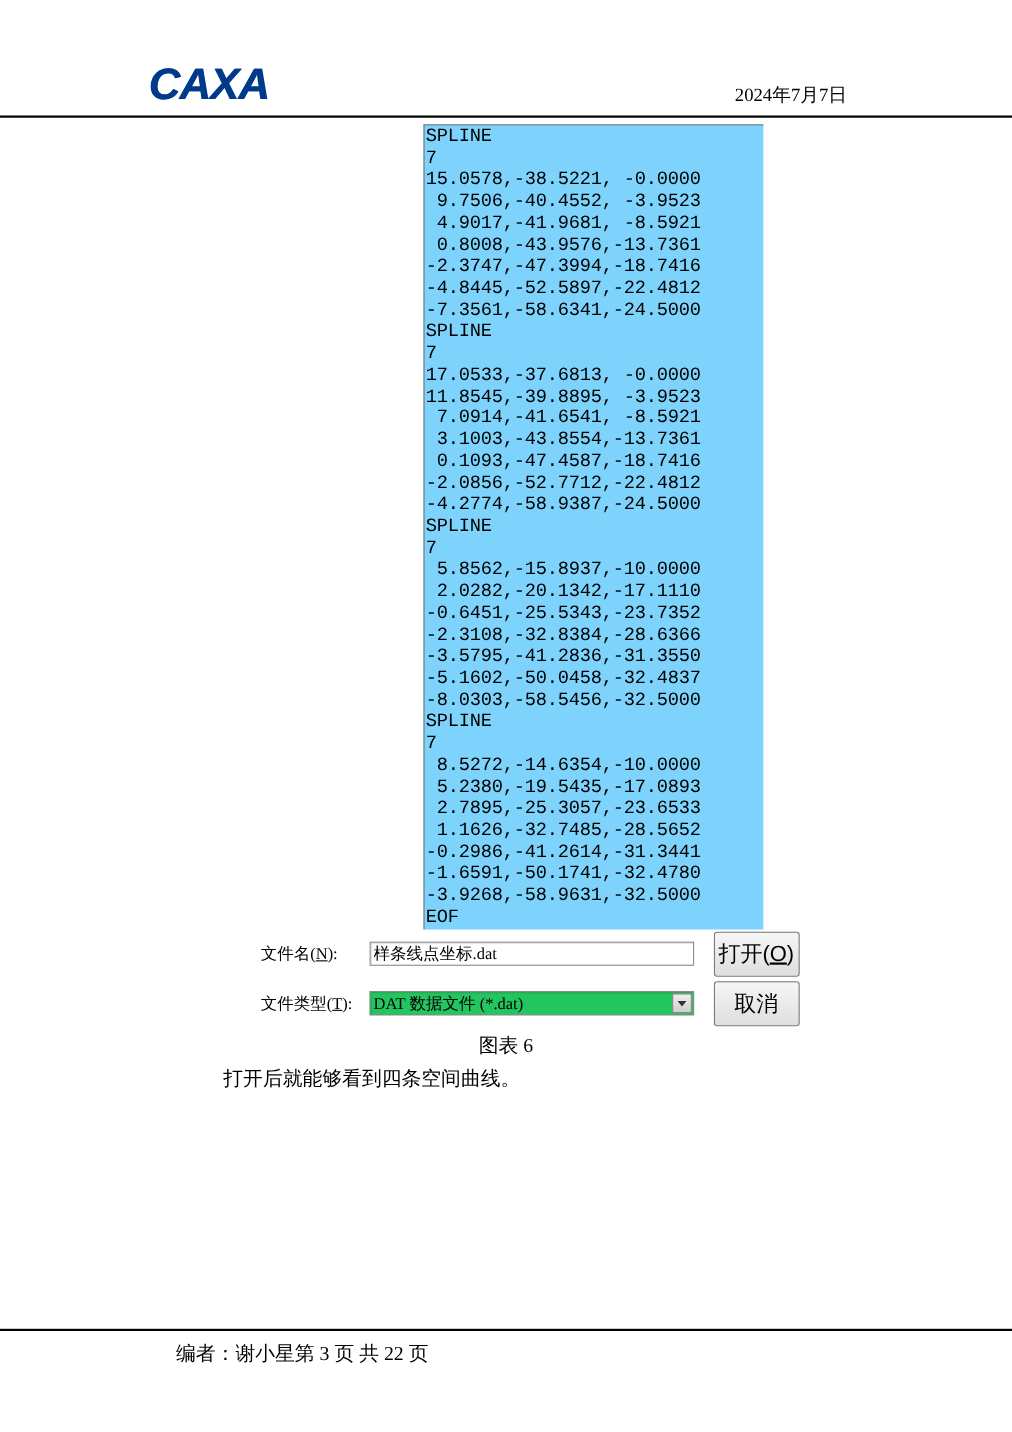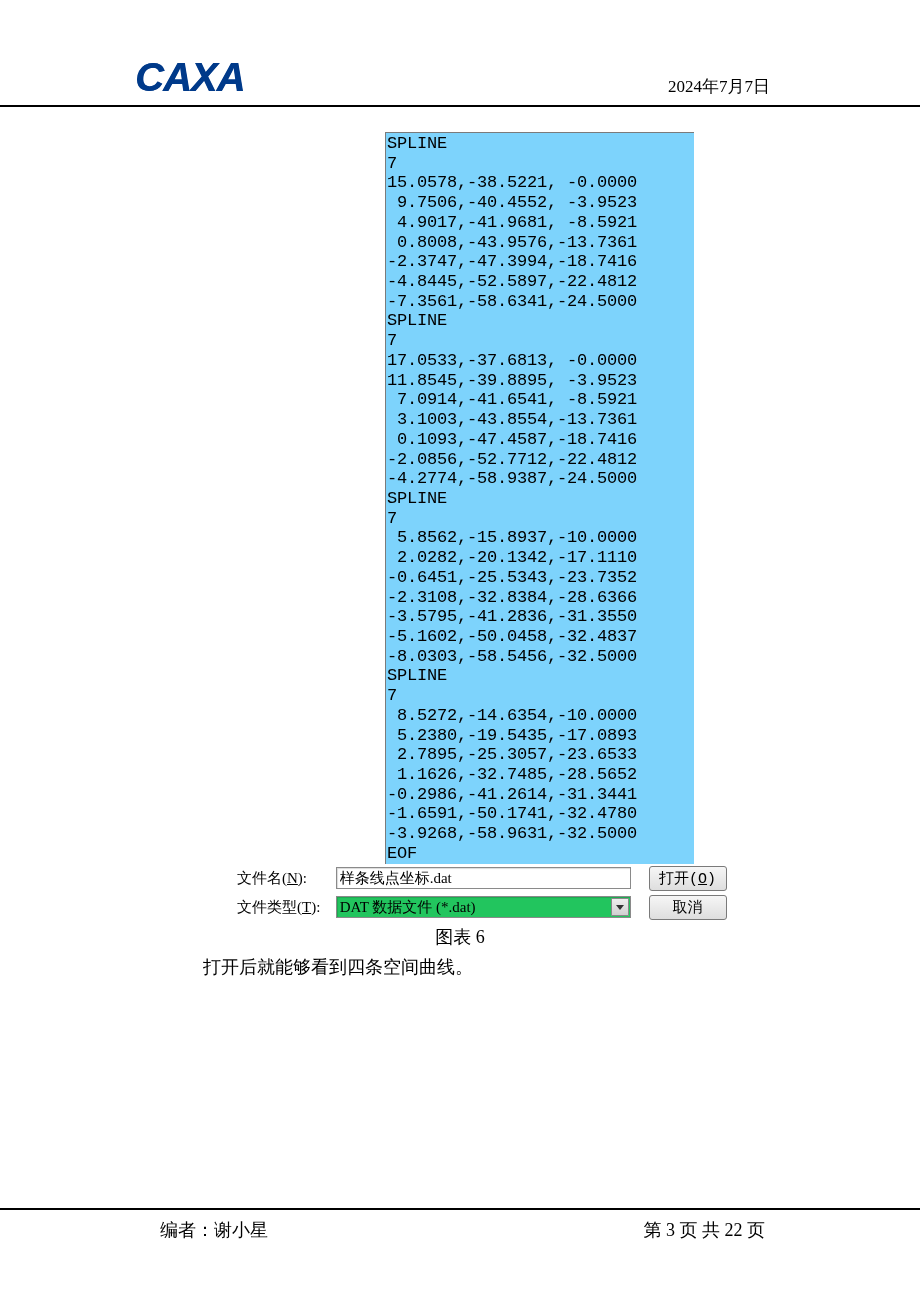--- a/index.html
+++ b/index.html
@@ -15,21 +15,21 @@
       margin: 0 auto;
       position: relative;
       height: 1302px;
     }
     .header {
       display: flex;
       justify-content: space-between;
       align-items: flex-end;
       padding: 55px 150px 5px 135px;
       border-bottom: 2.5px solid #000;
-      margin: 0 0 21px;
+      margin: 0 0 2px;
     }
     .logo {
       font-family: Arial, sans-serif;
       font-weight: 900;
       font-size: 40px;
       font-style: italic;
       letter-spacing: -1px;
       color: #003a8a;
       text-shadow: 0.5px 0 0 #003a8a;
     }
@@ -117,45 +117,44 @@
       cursor: pointer;
     }
     .select-btn::after {
       content: "";
       border-left: 4px solid transparent;
       border-right: 4px solid transparent;
       border-top: 5px solid #333;
     }
     .dlg-button {
       width: 78px;
-      height: 25px;
+      height: 41px;
       border: 1px solid #7a7a7a;
       background: linear-gradient(#f6f6f6,#dedede);
       border-radius: 3px;
-      font-size: 15px;
-      font-family: Liberation Mono, monospace;
+      font-size: 20px;
+      font-family: Liberation Sans, sans-serif;
       cursor: pointer;
     }
     .body-text {
       font-size: 18px;
       padding: 2px 0 0 203px;
       font-family: Liberation Mono, monospace;
     }
     .footer {
       position: absolute;
       left: 0;
       right: 0;
       bottom: 60px;
       padding: 8px 155px 0 160px;
       border-top: 2.5px solid #000;
       margin: 0 0;
       display: flex;
-      justify-content: space-between;
+      justify-content: flex-start;
       font-size: 18px;
-      gap: 40px;
     }
   </style>
 </head>
 <body>
 
 <div class="header">
   <div class="logo">CAXA</div>
   <div class="date">2024年7月7日</div>
 </div>
 

